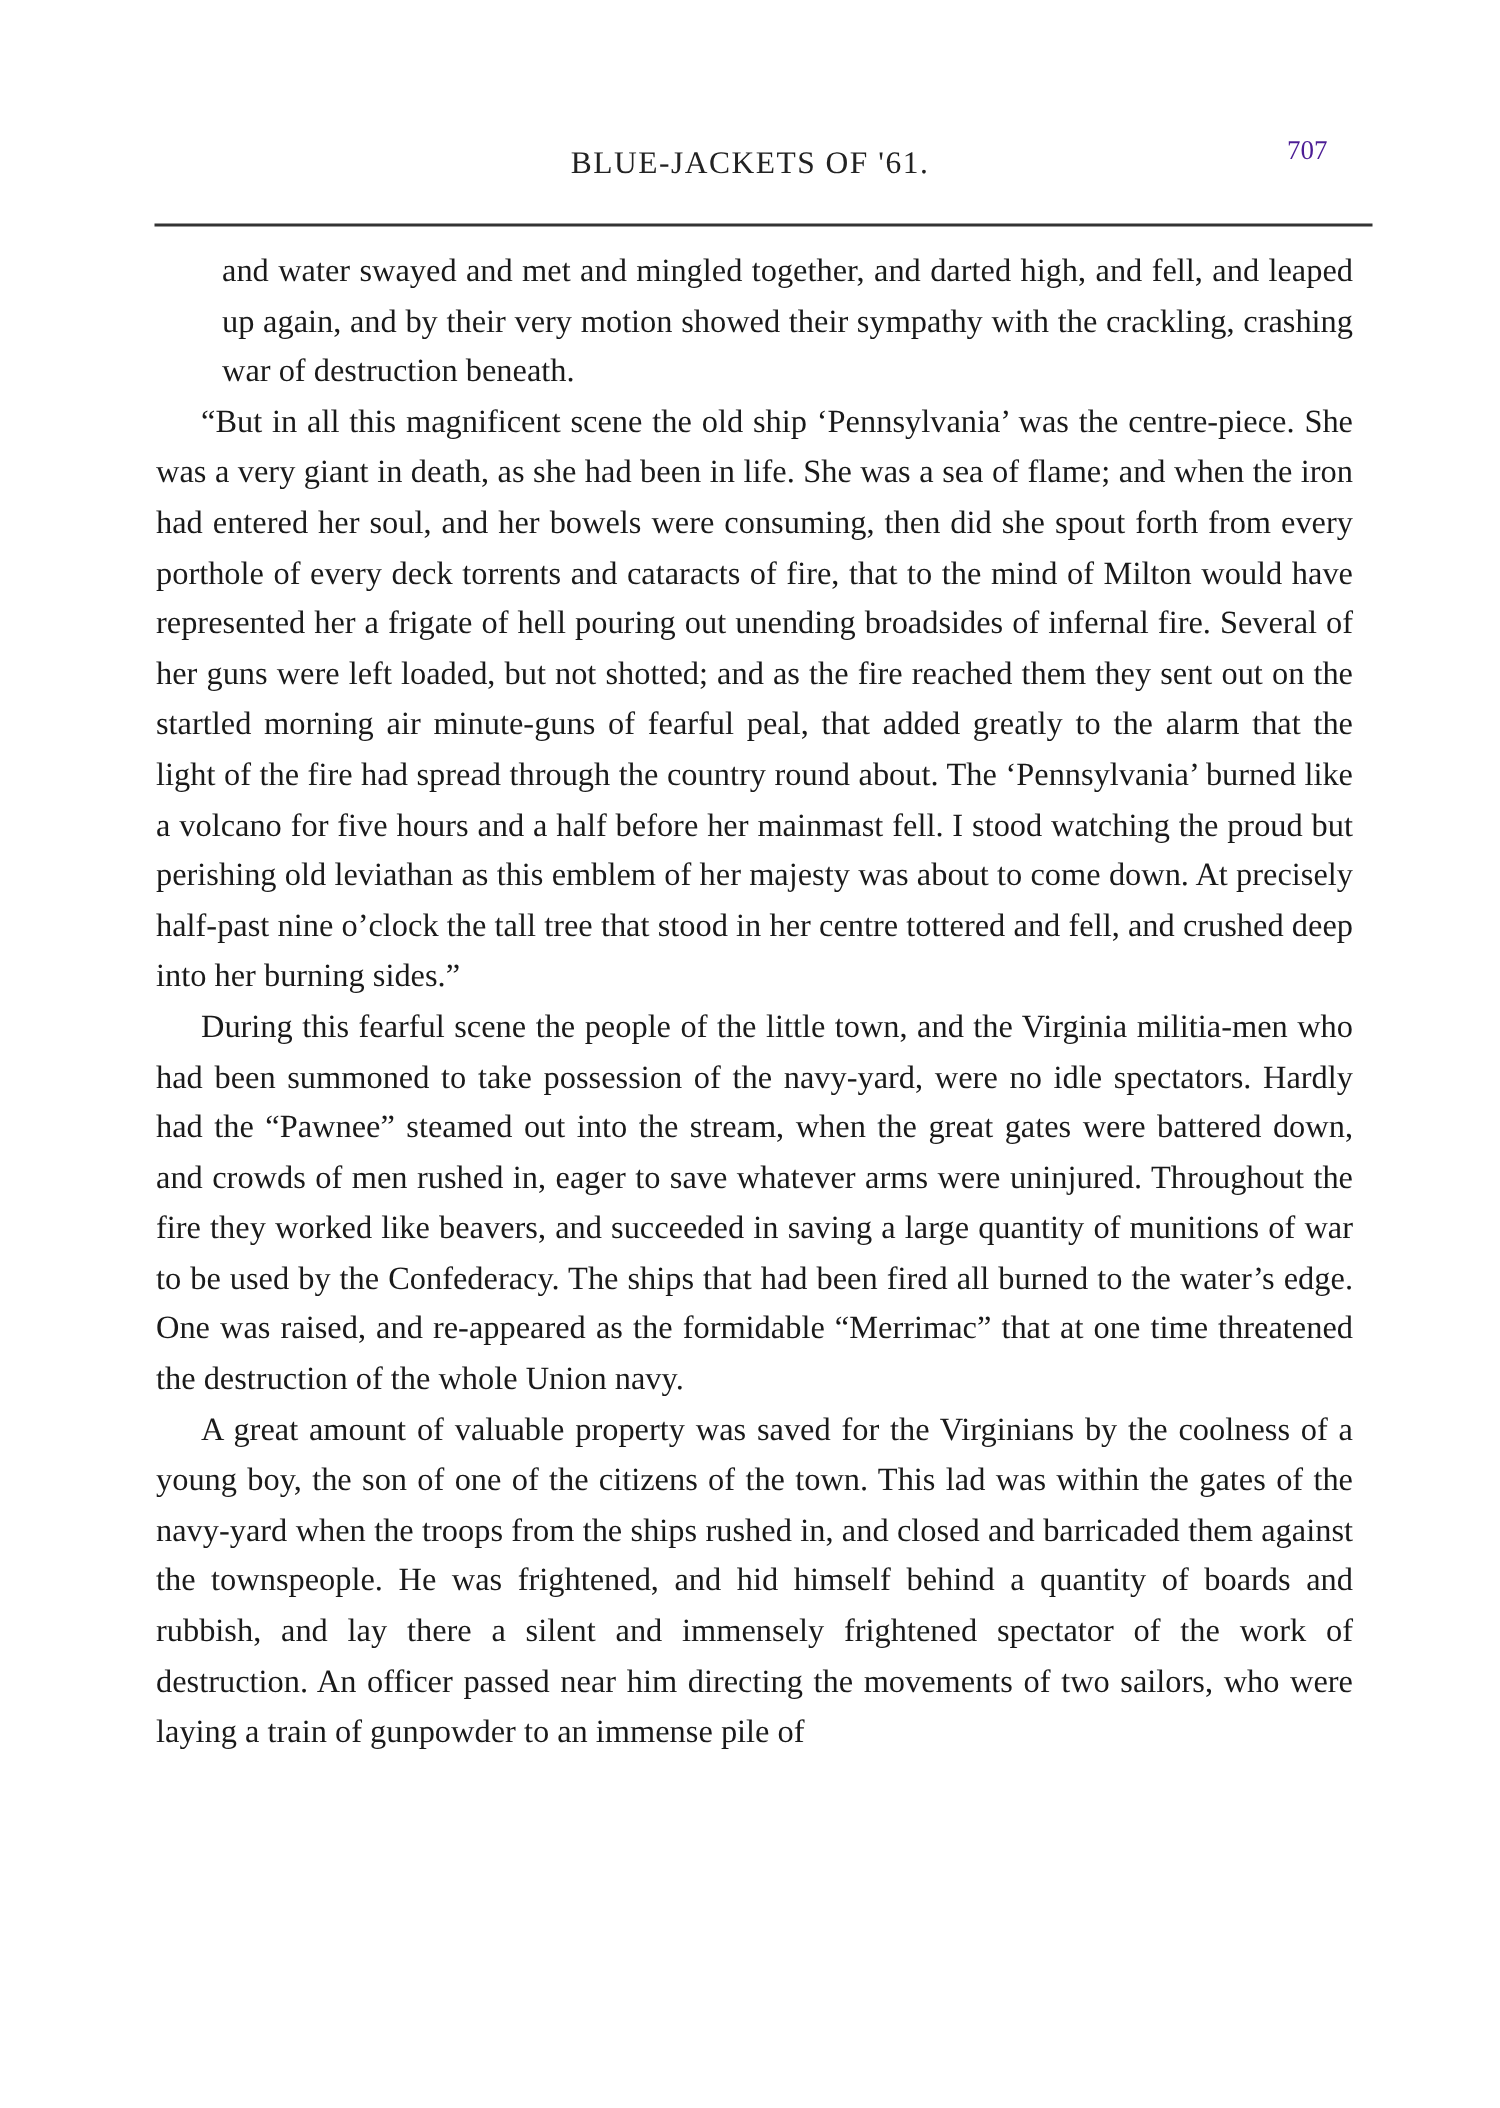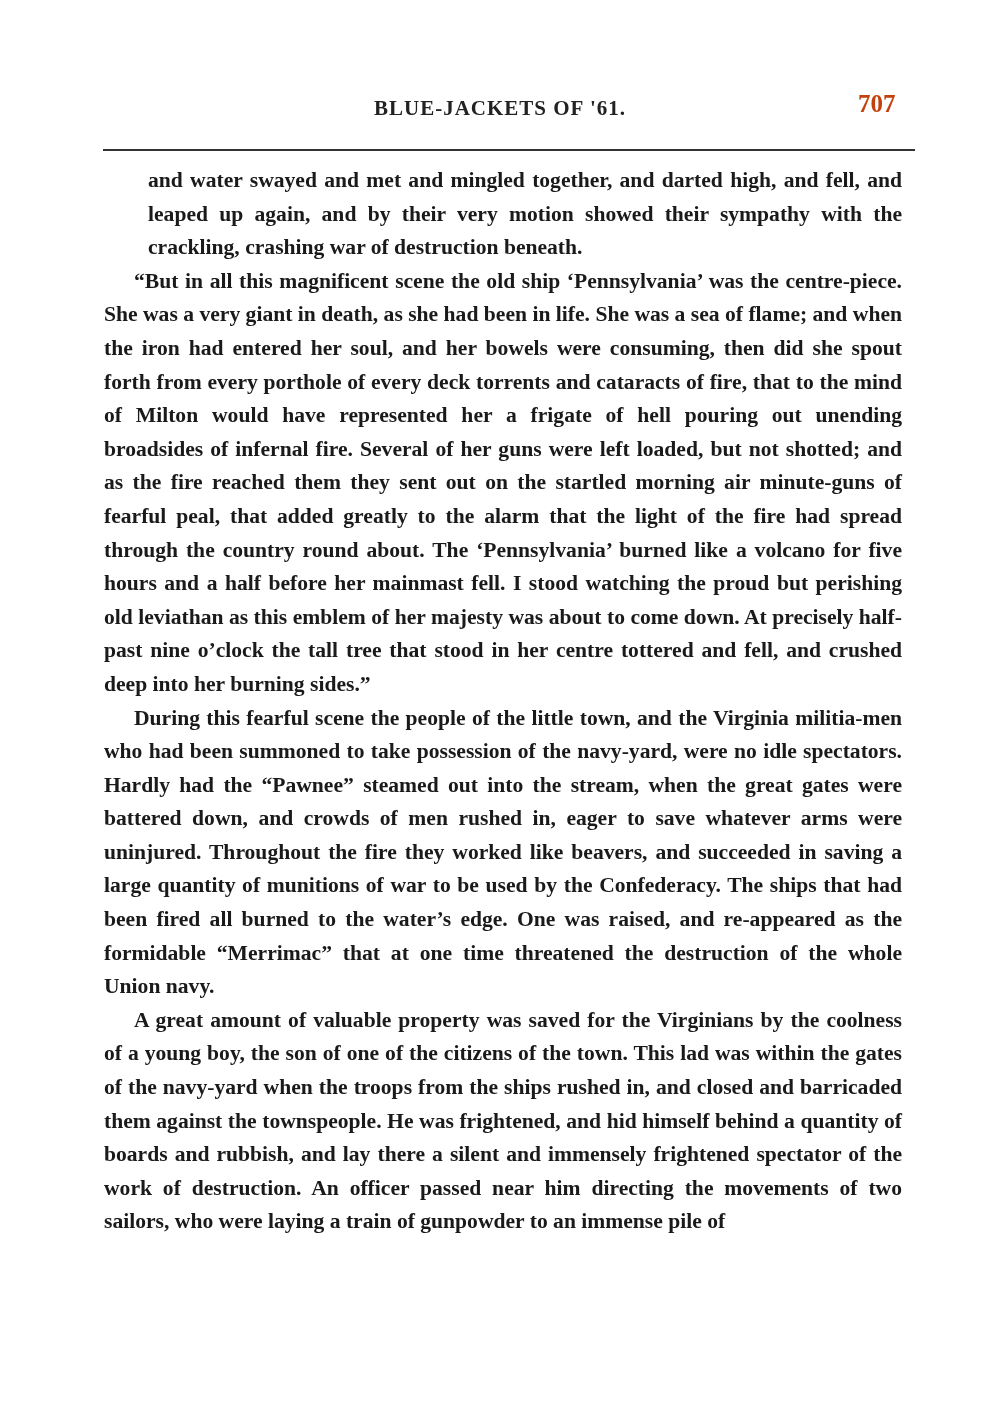--- a/index.html
+++ b/index.html
@@ -13,38 +13,37 @@
       position: relative;
       overflow: hidden;
       font-family: "Liberation Serif", "DejaVu Serif", serif;
       color: #1a1a1a;
     }
     .page {
       position: absolute;
       left: 0; top: 0;
       width: 1000px;
       height: 989px;
-      font-weight: bold;
     }
     .running-head {
       position: absolute;
       top: 96px;
       left: 0;
       width: 1000px;
       text-align: center;
       font-size: 21px;
       letter-spacing: 1px;
       color: #222;
     }
     .page-number {
       position: absolute;
       top: 90px;
       left: 858px;
-      font-size: 25px;
-      color: #c2410c;
+      font-size: 18px;
+      color: #4c1d95;
     }
     .head-rule {
       position: absolute;
       top: 149px;
       left: 103px;
       width: 812px;
       height: 0;
       border-top: 2px solid #333;
     }
     .body-text {

